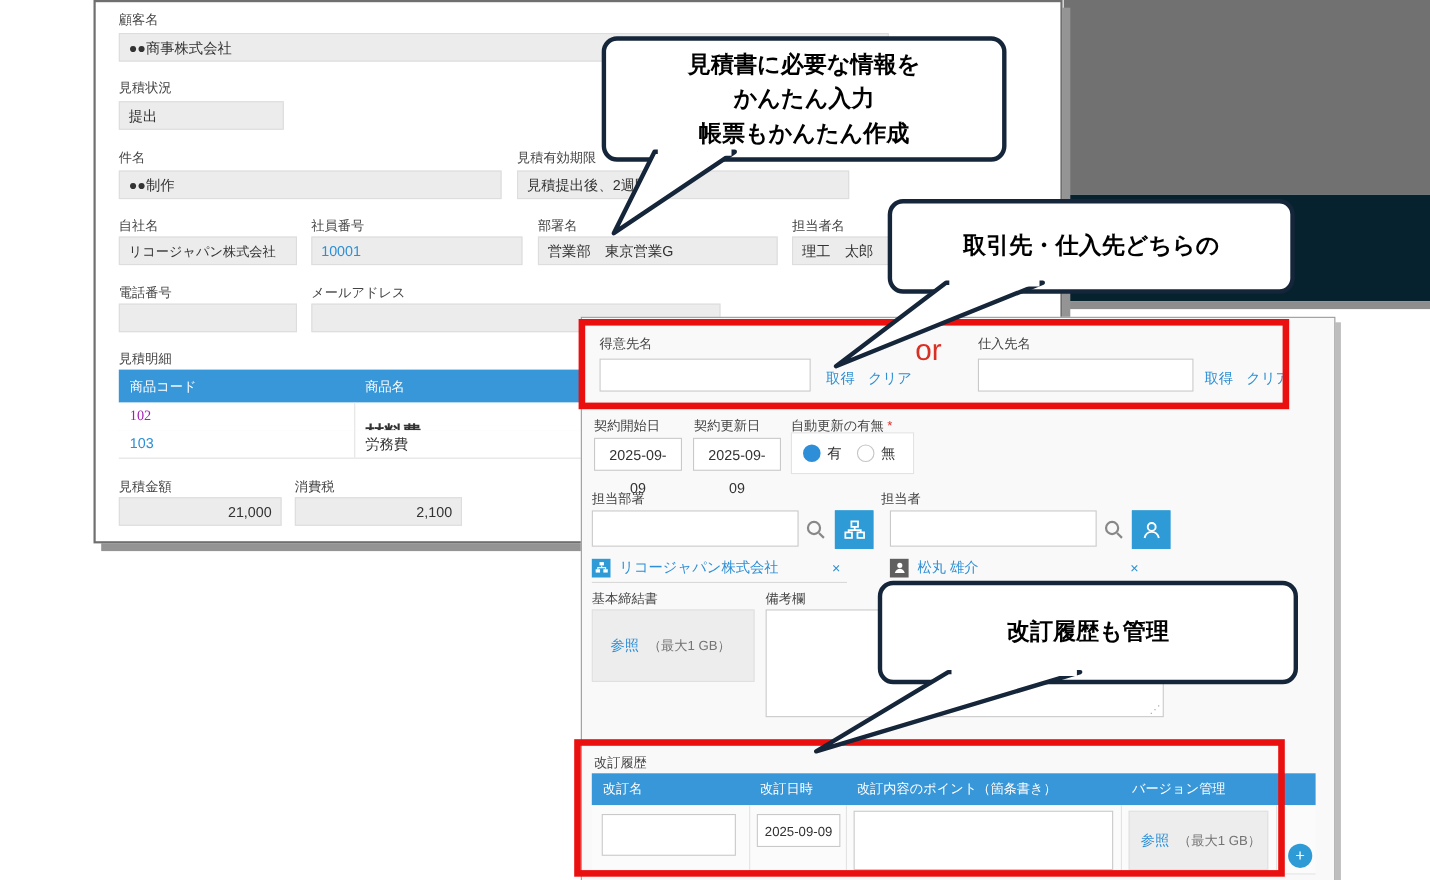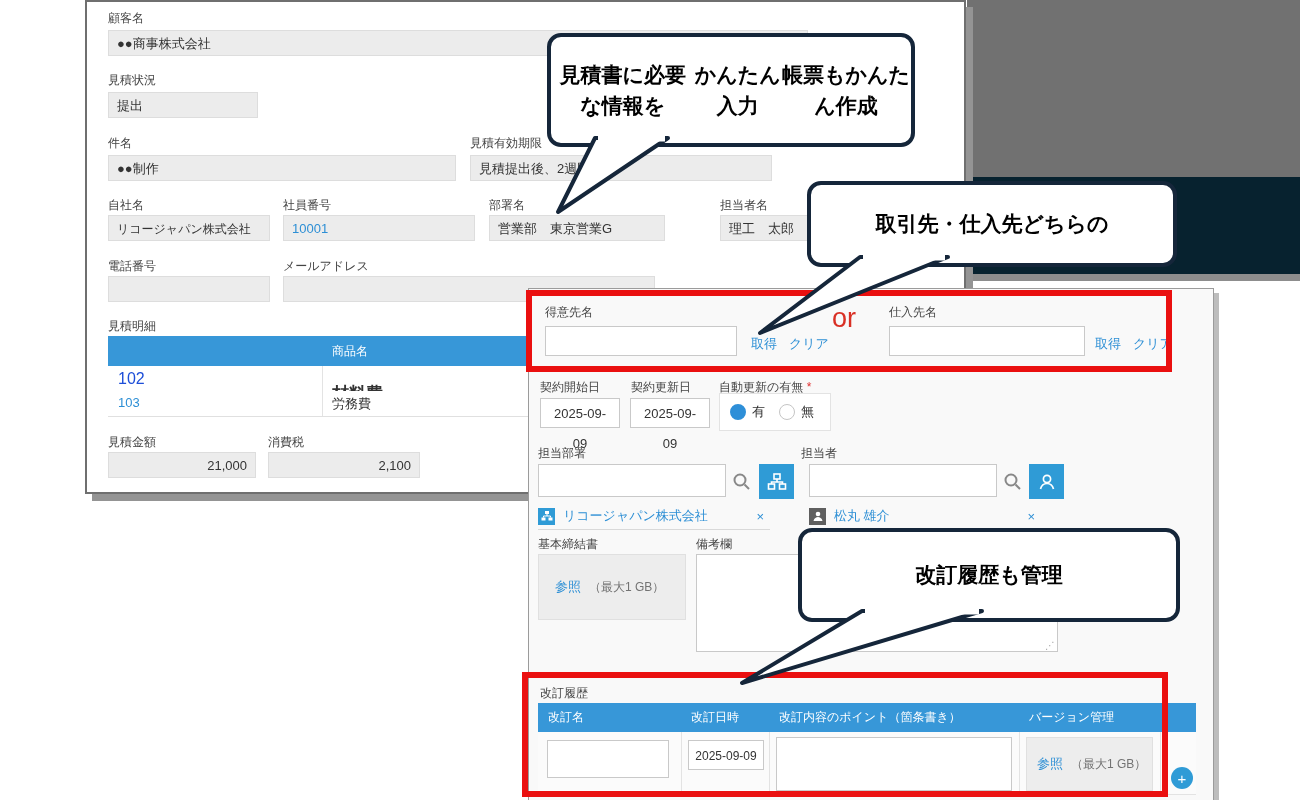--- a/index.html
+++ b/index.html
@@ -19,21 +19,21 @@
   .inp{background:#ececec;border:1px solid #dddddd;height:26px;line-height:26px;
        font-size:13px;color:#333;padding:0 8px;box-sizing:border-box;white-space:nowrap;overflow:hidden;}
   .winp{background:#ffffff;border:1px solid #c9c9c9;height:30px;line-height:30px;
         font-size:13px;color:#333;padding:0 6px;box-sizing:border-box;}
   .link{color:#2d8fd5;font-size:13px;cursor:pointer;white-space:nowrap;}
   .thead{background:#3797d8;color:#ffffff;font-size:12px;}
   .thcell{position:absolute;top:0;height:100%;display:flex;align-items:center;padding-left:10px;box-sizing:border-box;white-space:nowrap;}
   .redbox{border:6px solid #ea1010;box-sizing:border-box;z-index:30;pointer-events:none;}
   
   .bubble{background:#ffffff;border:4px solid #15263a;border-radius:14px;z-index:60;
-          display:flex;flex-direction:row;align-items:center;justify-content:center;
+          display:flex;flex-direction:column;align-items:center;justify-content:center;
           font-weight:bold;color:#000;font-size:21px;line-height:1.5;text-align:center;}
   .tail{z-index:61;pointer-events:none;}
   .bluebtn{background:#2f9bd6;border:1px solid #2f9bd6;display:flex;align-items:center;justify-content:center;}
   .chip{display:flex;align-items:center;gap:8px;border-bottom:1px solid #d9d9d9;height:26px;}
   .chipicon{width:17px;height:17px;display:flex;align-items:center;justify-content:center;flex:0 0 auto;}
   .filebox{background:#ededed;border:1px solid #e0e0e0;box-sizing:border-box;
            display:flex;align-items:center;padding-left:16px;gap:8px;}
   .muted{color:#737373;font-size:12px;white-space:nowrap;}
   .radio{width:16px;height:16px;border-radius:50%;box-sizing:border-box;display:inline-block;}
   .radio.on{background:#2e8fd8;border:2px solid #2e8fd8;}
@@ -61,39 +61,40 @@
   <div class="abs lbl" style="left:383px;top:133px;">見積有効期限</div>
   <div class="abs inp" style="left:383px;top:153px;width:302px;">見積提出後、2週間以内</div>
 
   <div class="abs lbl" style="left:21px;top:195px;">自社名</div>
   <div class="abs inp" style="left:21px;top:213px;width:162px;font-size:12px;">リコージャパン株式会社</div>
 
   <div class="abs lbl" style="left:196px;top:195px;">社員番号</div>
   <div class="abs inp" style="left:196px;top:213px;width:192px;color:#2d8fd5;">10001</div>
 
   <div class="abs lbl" style="left:402px;top:195px;">部署名</div>
-  <div class="abs inp" style="left:402px;top:213px;width:176px;">営業部　東京営業G</div>
+  <div class="abs inp" style="left:402px;top:213px;width:218px;">営業部　東京営業G</div>
 
   <div class="abs lbl" style="left:633px;top:195px;">担当者名</div>
   <div class="abs inp" style="left:633px;top:213px;width:186px;">理工　太郎</div>
 
   <div class="abs lbl" style="left:21px;top:256px;">電話番号</div>
   <div class="abs inp" style="left:21px;top:274px;width:162px;"></div>
 
   <div class="abs lbl" style="left:196px;top:256px;">メールアドレス</div>
   <div class="abs inp" style="left:196px;top:274px;width:372px;"></div>
 
   <div class="abs lbl" style="left:21px;top:316px;">見積明細</div>
 
   <div class="abs thead" style="left:21px;top:334px;width:832px;height:30px;">
+    <div class="thcell" style="left:0;width:214px;">商品コード</div>
     <div class="thcell" style="left:214px;width:400px;">商品名</div>
   </div>
   <div class="abs" style="left:21px;top:364px;width:832px;height:25px;background:#fff;border-bottom:1px solid #e0e0e0;">
     <div class="cellline" style="left:214px;"></div>
-    <span class="abs" style="left:10px;top:4px;font-size:16px;color:#1d4ed8;">102</span>
+    <span class="abs" style="left:10px;top:4px;font-size:13px;color:#a21caf;font-family:Liberation Serif, serif;">102</span>
     <span class="abs" style="left:224px;top:16px;font-size:17px;font-weight:bold;">材料費</span>
   </div>
   <div class="abs" style="left:21px;top:389px;width:832px;height:25px;background:#fff;border-bottom:1px solid #e0e0e0;">
     <div class="cellline" style="left:214px;"></div>
     <span class="abs" style="left:10px;top:4px;font-size:13px;color:#2d8fd5;">103</span>
     <span class="abs" style="left:224px;top:4px;font-size:13px;">労務費</span>
   </div>
 
   <div class="abs lbl" style="left:21px;top:432px;">見積金額</div>
   <div class="abs inp" style="left:21px;top:450px;width:148px;text-align:right;">21,000</div>

